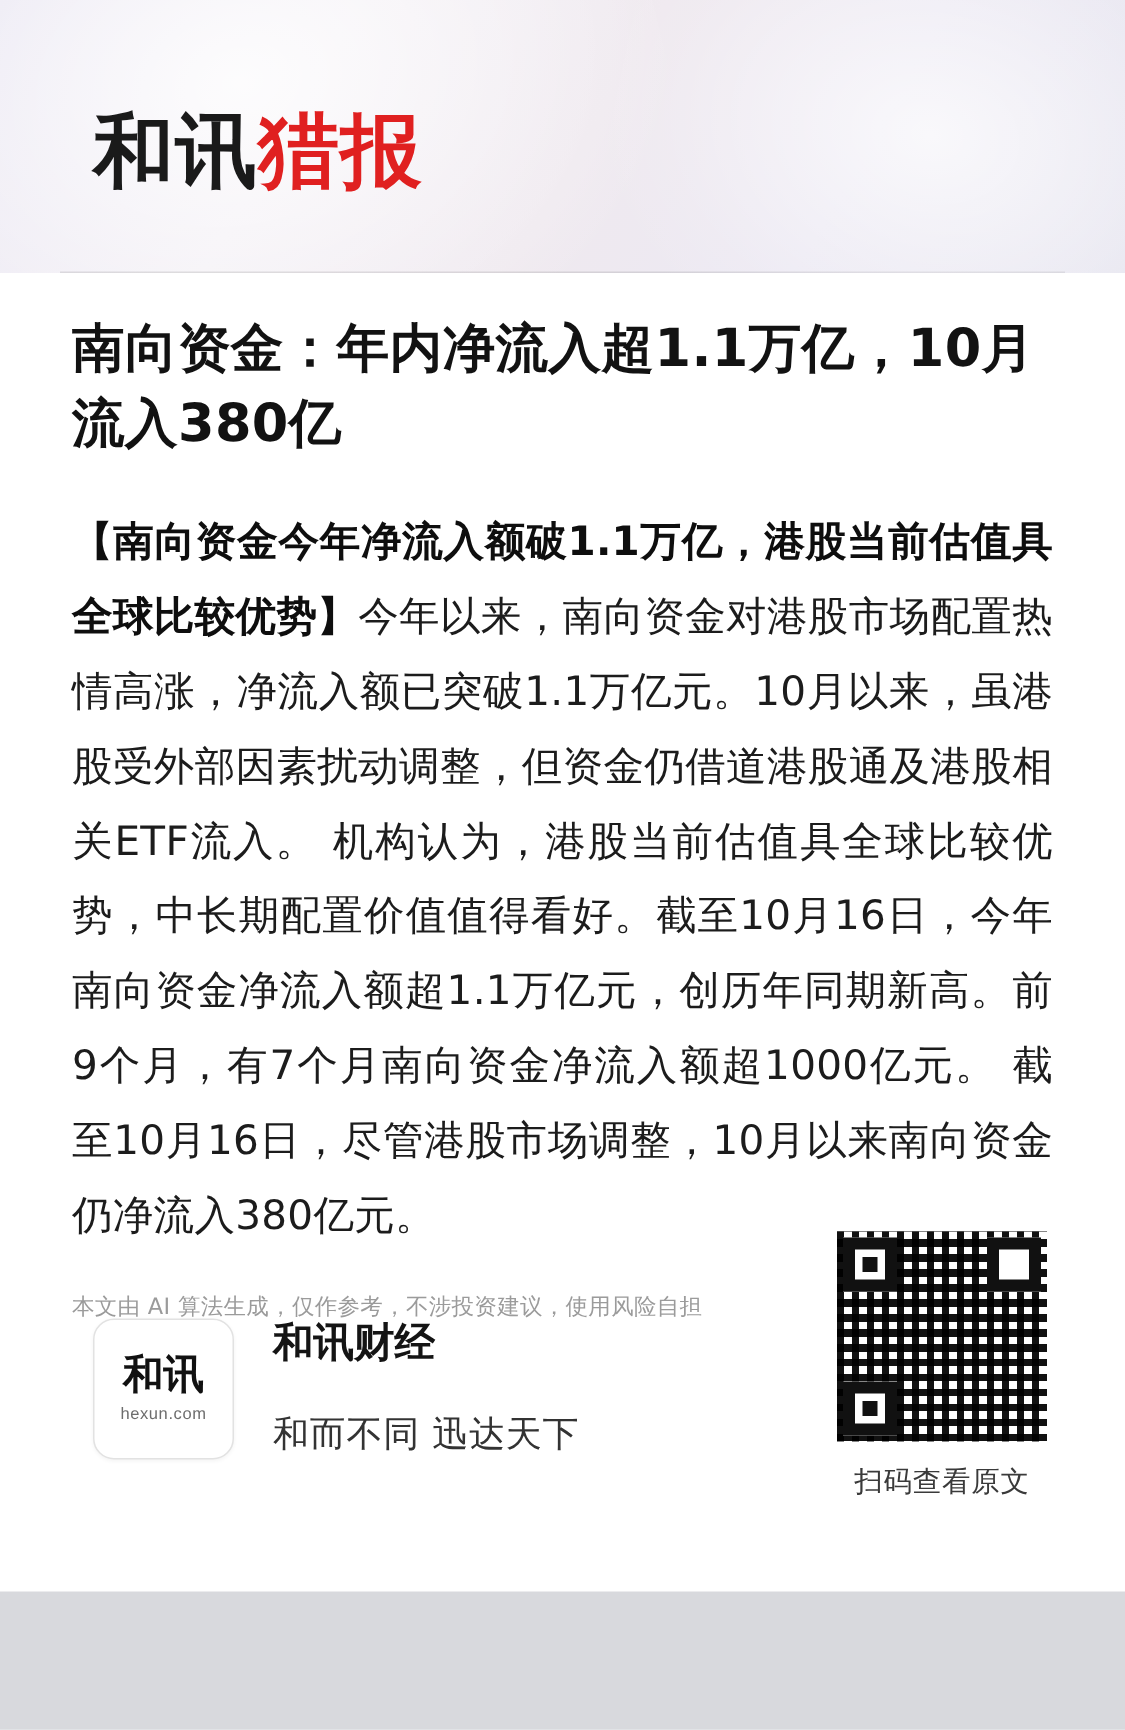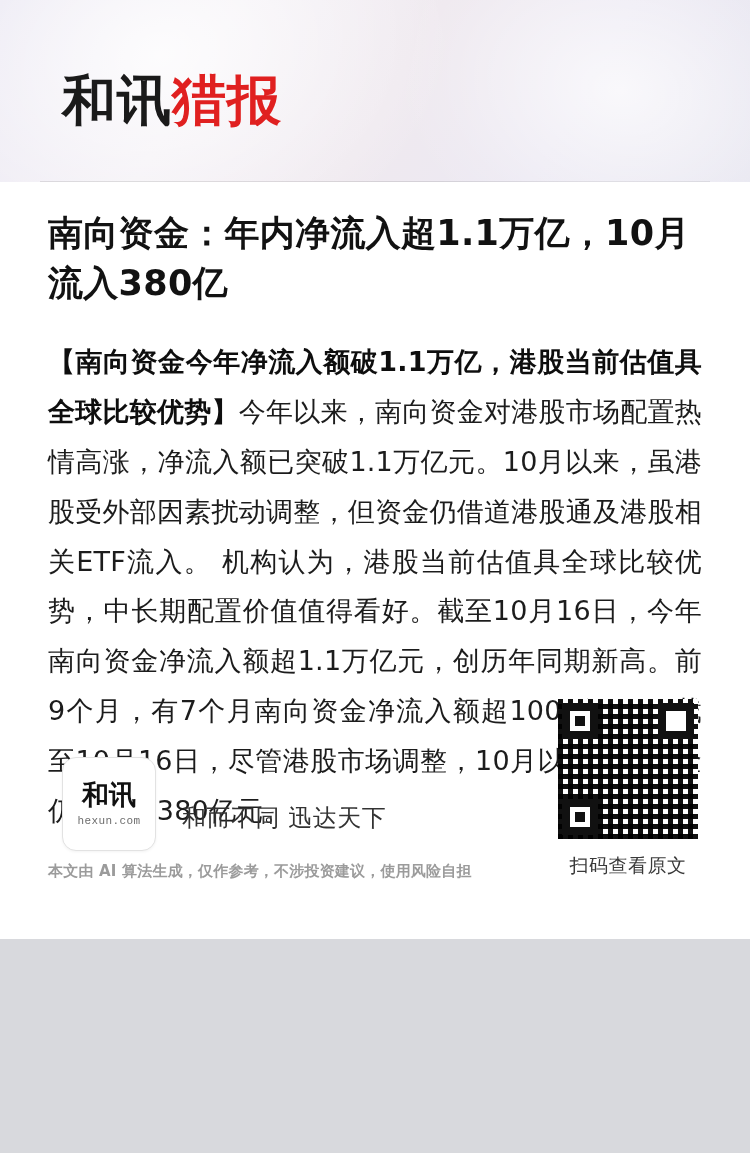--- a/index.html
+++ b/index.html
@@ -10,21 +10,21 @@
   body {
     width: 750px;
     height: 1153px;
     font-family: "Liberation Sans", "DejaVu Sans", sans-serif;
     overflow: hidden;
   }
 
   .card {
     position: relative;
     width: 750px;
-    height: 939px;
+    height: 1061px;
     background: #ffffff;
     overflow: hidden;
   }
 
   
   .header {
     position: relative;
     height: 182px;
     background: linear-gradient(120deg, #e9e6f2 0%, #f2eef4 28%, #efe9ef 52%, #ece9f3 74%, #e7e6f0 100%);
     overflow: hidden;
@@ -111,21 +111,20 @@
   .article .lead {
     font-weight: 700;
     color: #0e0e0e;
   }
   .disclaimer {
     margin-top: 26px;
     font-family: "DejaVu Sans", sans-serif;
     font-size: 15px;
     color: #9b9b9b;
     letter-spacing: 0.2px;
-    font-weight: bold;
   }
 
   
   .footer {
     position: absolute;
     left: 0;
     right: 0;
     bottom: 0;
     height: 246px;
   }
@@ -150,21 +149,21 @@
   }
   .logo-badge .mark {
     font-family: "DejaVu Sans", sans-serif;
     font-size: 27px;
     font-weight: 700;
     color: #111;
     line-height: 1;
   }
   .logo-badge .url {
     margin-top: 7px;
-    font-family: Liberation Mono, monospace;
+    font-family: Liberation Sans, sans-serif;
     font-size: 11px;
     color: #6d6d6d;
     letter-spacing: 0.4px;
   }
   .brand-block {
     margin-left: 26px;
   }
   .brand-name {
     font-family: "DejaVu Sans", sans-serif;
     font-size: 27px;
@@ -258,20 +257,21 @@
     <div class="disclaimer">本文由 AI 算法生成，仅作参考，不涉投资建议，使用风险自担</div>
   </div>
 
   <div class="footer">
     <div class="footer-left">
       <div class="logo-badge">
         <div class="mark">和讯</div>
         <div class="url">hexun.com</div>
       </div>
       <div class="brand-block">
+        <div class="brand-name">和讯财经</div>
         <div class="brand-slogan">和而不同 迅达天下</div>
       </div>
     </div>
 
     <div class="footer-right">
       <div class="qr">
         <div class="qr-eye-bl"></div>
         <div class="qr-core-tl"></div>
         <div class="qr-core-tr"></div>
         <div class="qr-core-bl"></div>

